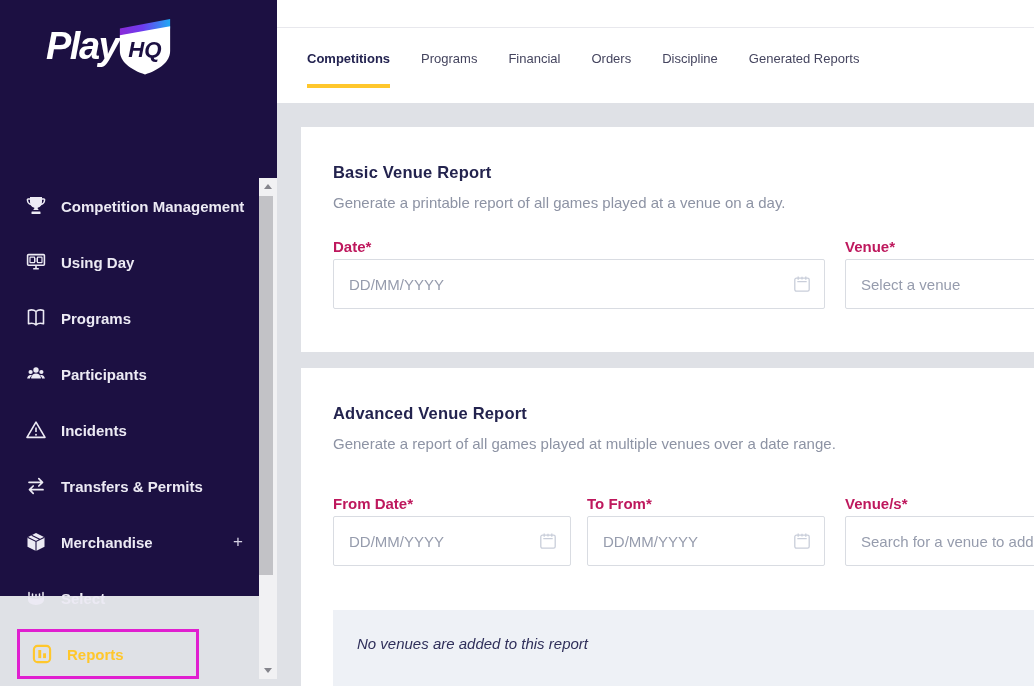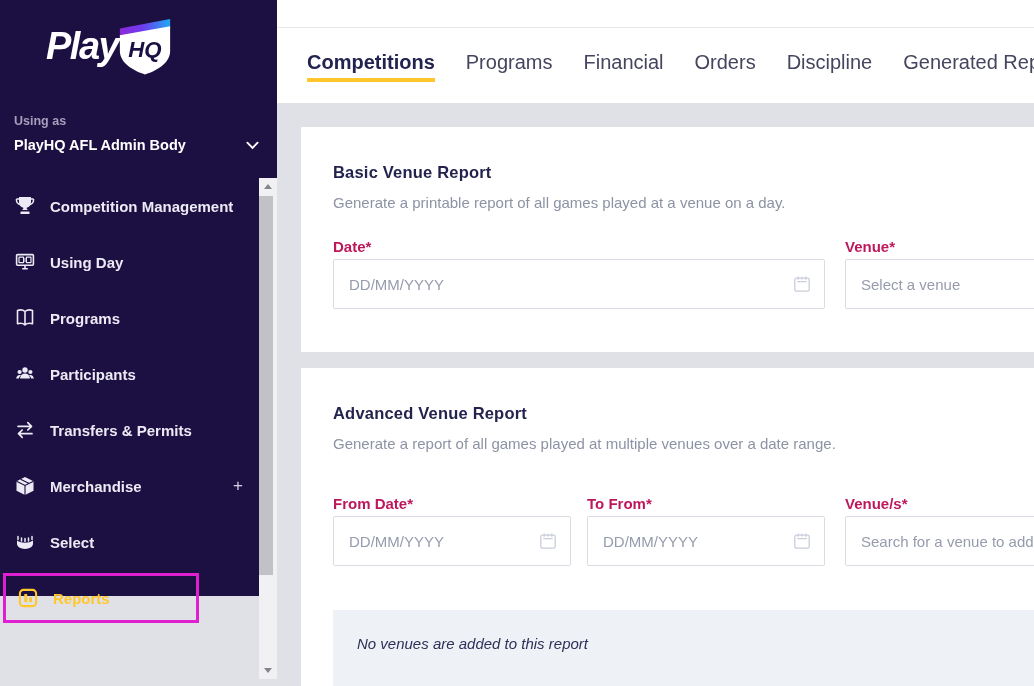--- a/index.html
+++ b/index.html
@@ -9,38 +9,38 @@
   }
   
   .sidebar{position:absolute;top:0;left:0;width:277px;height:596px;background:#1C1042;}
   .logo-row{position:absolute;top:14px;left:46px;display:flex;align-items:center;cursor:pointer;}
   .logo-play{font-size:38px;font-style:italic;font-weight:800;color:#fff;letter-spacing:-1.5px;}
   .shield{width:58px;height:64px;margin-left:-2px;}
   .org{position:absolute;top:114px;left:14px;right:14px;}
   .using{font-size:12.5px;color:#A49FBB;font-weight:600;}
   .orgname{margin-top:9px;font-size:14.5px;font-weight:700;color:#fff;display:flex;justify-content:space-between;align-items:center;padding-right:4px;cursor:pointer;}
   .nav{position:absolute;top:178px;left:0;width:277px;list-style:none;margin:0;padding:0;}
-  .item{height:56px;display:flex;align-items:center;padding-left:14px;gap:14px;color:#ECEAF4;font-size:15px;font-weight:600;cursor:pointer;box-sizing:border-box;}
+  .item{height:56px;display:flex;align-items:center;padding-left:14px;gap:14px;color:#ECEAF4;font-size:15px;font-weight:600;cursor:pointer;box-sizing:border-box;margin-left:11px;}
   .item svg{width:22px;height:22px;flex:none;}
   .item .suffix{margin-left:auto;margin-right:34px;font-size:17px;font-weight:400;color:#D6D2E4;}
-  .item.active{height:50px;margin:3px 78px 3px 3px;border:3px solid #E01FD0;padding-left:11px;color:#FFC72C;text-align:right;}
+  .item.active{height:50px;margin:3px 78px 3px 17px;border:3px solid #E01FD0;padding-left:11px;color:#FFC72C;text-align:right;}
   
   .sb{position:absolute;top:178px;right:0;width:18px;height:501px;background:#F1F1F3;}
   .sb-btn{position:absolute;left:0;width:18px;height:17px;display:flex;align-items:center;justify-content:center;cursor:pointer;}
   .sb-up{top:0;}
   .sb-down{bottom:0;}
   .tri-up{width:0;height:0;border-left:4px solid transparent;border-right:4px solid transparent;border-bottom:5px solid #85858C;}
   .tri-down{width:0;height:0;border-left:4px solid transparent;border-right:4px solid transparent;border-top:5px solid #85858C;}
   .sb-thumb{position:absolute;top:18px;left:0;width:14px;height:379px;background:#C2C2C6;cursor:pointer;}
   
   .main{position:absolute;left:277px;top:0;width:757px;height:686px;overflow:hidden;background:#DFE1E6;}
   .header{height:103px;background:#fff;}
   .topstrip{height:27px;border-bottom:1px solid #E8E8ED;}
   .tabs{display:flex;gap:31px;padding:23px 0 0 30px;}
-  .tab{font-size:20px;color:#45455F;padding-bottom:4px;cursor:pointer;white-space:nowrap;}
+  .tab{font-size:13px;color:#45455F;padding-bottom:18px;cursor:pointer;white-space:nowrap;}
   .tab.active{font-weight:700;color:#232350;border-bottom:4px solid #FFC72C;}
   .content{padding:24px 0 0 24px;}
   .card{background:#fff;width:800px;padding:36px 0 0 32px;box-sizing:border-box;}
   .card-basic{height:225px;margin-bottom:16px;}
   .card-advanced{height:370px;}
   .card h2{margin:0;font-size:16.5px;color:#23234E;letter-spacing:.2px;}
   .desc{margin:12px 0 0;font-size:15px;color:#8D93A4;}
   .fields{display:flex;}
   .fields-basic{margin-top:27px;}
   .fields-advanced{margin-top:43px;}
@@ -71,29 +71,20 @@
           <stop offset="0.45" stop-color="#6E3BEF"></stop>
           <stop offset="1" stop-color="#1FA9F4"></stop>
         </linearGradient>
       </defs>
       <path d="M4 14 L56 4 L56 14 L4 24 Z" fill="url(#lg)"></path>
       <path d="M4 21 L56 11.5 V37 C56 49 44 57 30 61.5 C16 57 4 49 4 37 Z" fill="#ffffff"></path>
       <text x="30" y="43" text-anchor="middle" font-family="Liberation Sans, sans-serif" font-size="23" font-weight="800" font-style="italic" fill="#1C1042">HQ</text>
     </svg>
   </div>
 
-  <div class="org">
-    <div class="using">Using as</div>
-    <div class="orgname">
-      <span>PlayHQ AFL Admin Body</span>
-      <svg width="13" height="9" viewBox="0 0 14 9" fill="none" stroke="#fff" stroke-width="2" stroke-linecap="round">
-          <path d="M1.5 1.5 7 7l5.5-5.5"></path>
-        </svg>
-    </div>
-  </div>
 
   <ul class="nav">
     <li class="item">
       <svg viewBox="0 0 22 22">
         <path fill="#ECEAF4" d="M5 2h12v5a6 6 0 0 1-4.3 5.75c-.12.92.27 1.6 1.3 2.25h-6c1.03-.65 1.42-1.33 1.3-2.25A6 6 0 0 1 5 7V2z"></path>
         <path fill="none" stroke="#ECEAF4" stroke-width="1.5" d="M5 4H3.1a.7.7 0 0 0-.7.75C2.55 7.6 3.9 9 6 9.4 M17 4h1.9a.7.7 0 0 1 .7.75C19.45 7.6 18.1 9 16 9.4"></path>
         <rect x="6.5" y="16.5" width="9" height="2.6" rx="0.6" fill="#ECEAF4"></rect>
       </svg>
       <span>Competition Management</span>
     </li>
@@ -116,20 +107,28 @@
     </li>
     <li class="item">
       <svg viewBox="0 0 22 22" fill="#ECEAF4">
         <circle cx="5.6" cy="9" r="2.1"></circle>
           <circle cx="16.4" cy="9" r="2.1"></circle>
           <circle cx="11" cy="7" r="2.7"></circle>
         <path d="M11 10.6c2.4 0 4.3 1.5 4.7 3.6l.1 1.3H6.2l.1-1.3c.4-2.1 2.3-3.6 4.7-3.6z"></path>
         <path d="M5.6 11.9c.5 0 1 .1 1.4.3-1.1.9-1.9 2-2.1 3.3H2.1c.2-2 1.7-3.6 3.5-3.6zM16.4 11.9c1.8 0 3.3 1.6 3.5 3.6h-2.8c-.2-1.3-1-2.4-2.1-3.3.4-.2.9-.3 1.4-.3z"></path>
       </svg>
       <span>Participants</span>
+    </li>
+    <li class="item">
+      <svg viewBox="0 0 22 22">
+        <path fill="none" stroke="#ECEAF4" stroke-width="1.6" stroke-linejoin="round" d="M11 3.2 20 18.4H2z"></path>
+        <path stroke="#ECEAF4" stroke-width="1.6" d="M11 8.6v4.4"></path>
+        <circle cx="11" cy="15.7" r="0.95" fill="#ECEAF4"></circle>
+      </svg>
+      <span>Incidents</span>
     </li>
     <li class="item">
       <svg viewBox="0 0 22 22" fill="none" stroke="#ECEAF4" stroke-width="1.7" stroke-linecap="round" stroke-linejoin="round">
         <path d="M4 7.3h13.2 M13.8 3.6l3.7 3.7-3.7 3.7"></path>
         <path d="M18 14.7H4.8 M8.2 11l-3.7 3.7 3.7 3.7"></path>
       </svg>
       <span>Transfers &amp; Permits</span>
     </li>
     <li class="item">
       <svg viewBox="0 0 22 22">

